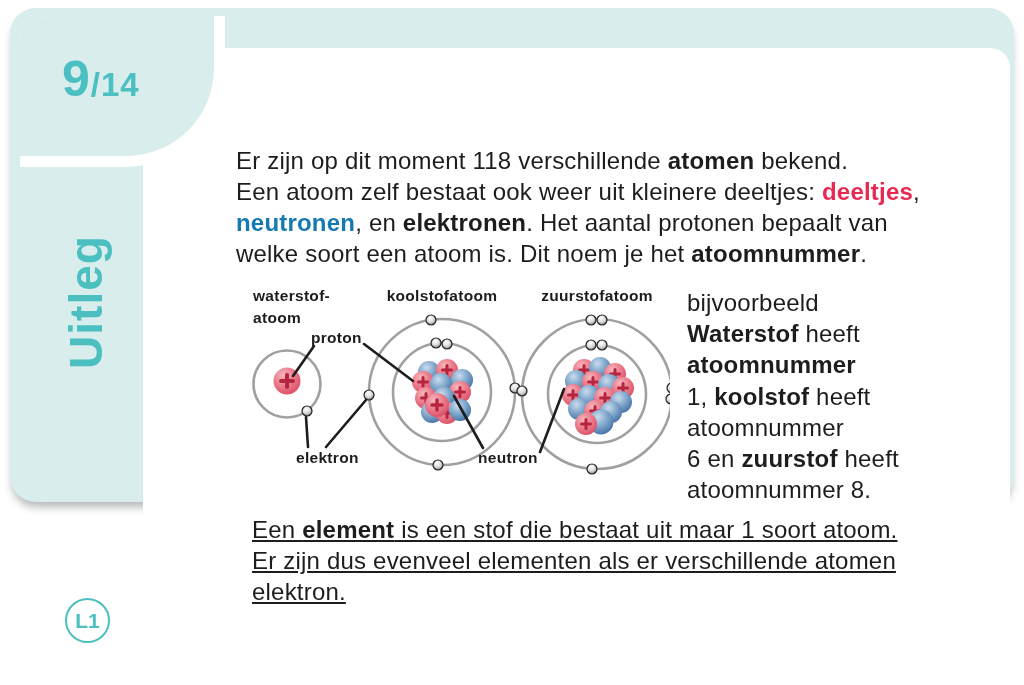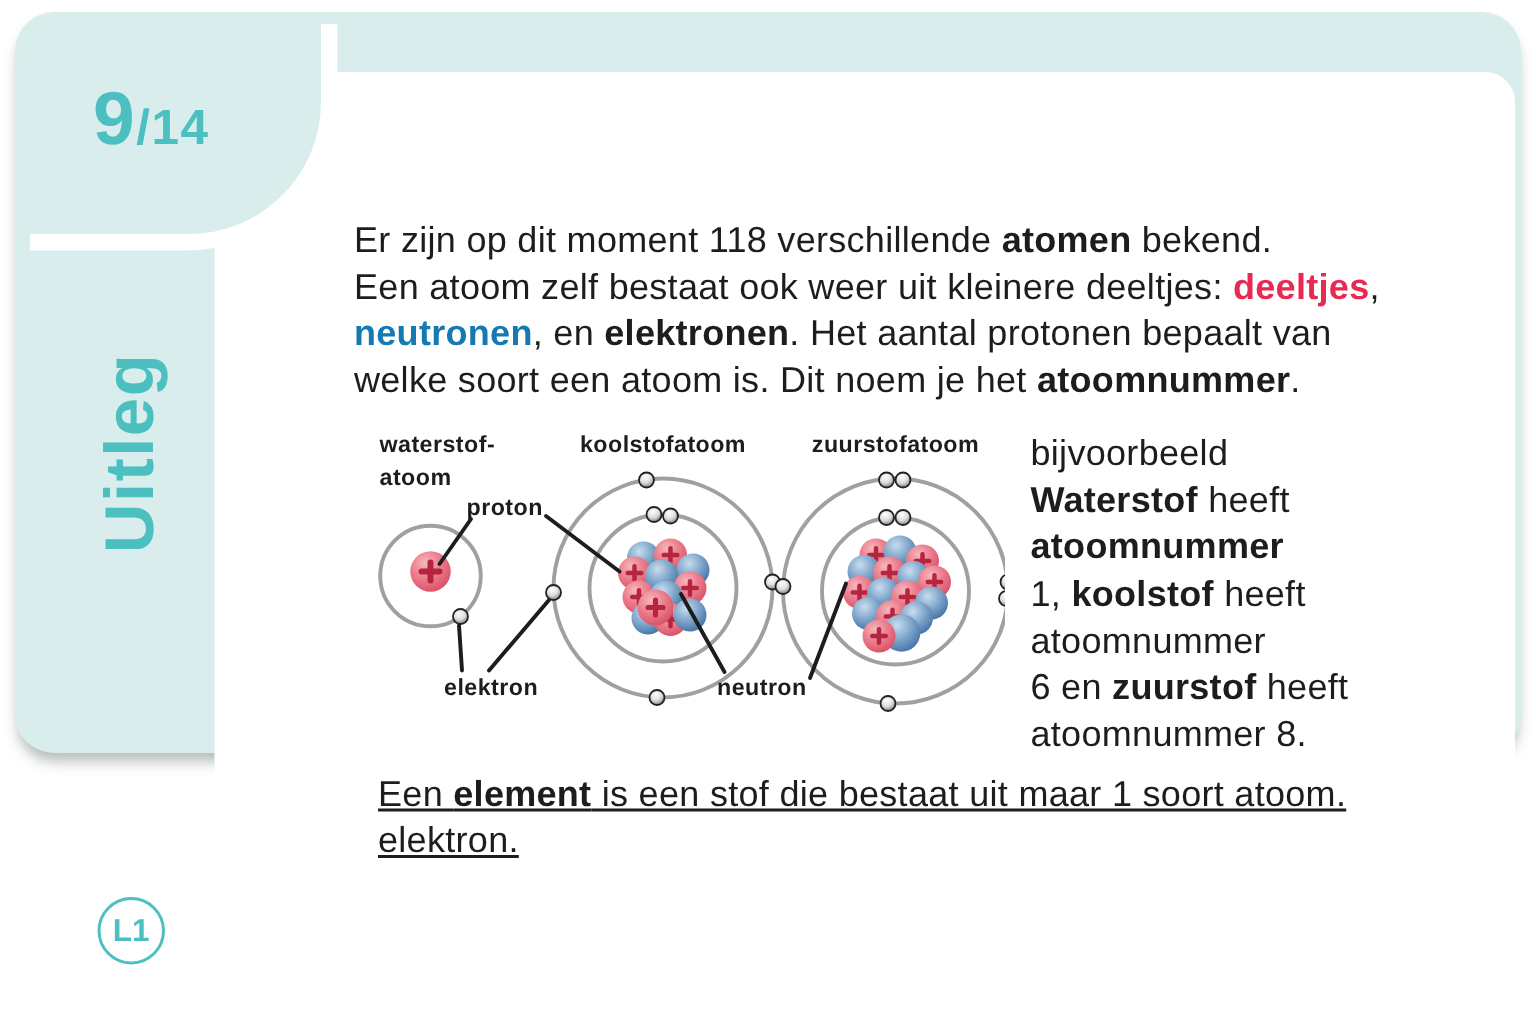--- a/index.html
+++ b/index.html
@@ -73,20 +73,21 @@
         <div class="line"><span>bijvoorbeeld</span></div>
         <div class="line"><span class="bold">Waterstof</span><span> heeft</span></div>
         <div class="line"><span class="bold">atoomnummer</span></div>
         <div class="line"><span>1, </span><span class="bold">koolstof</span><span> heeft</span></div>
         <div class="line"><span>atoomnummer</span></div>
         <div class="line"><span>6 en </span><span class="bold">zuurstof</span><span> heeft</span></div>
         <div class="line"><span>atoomnummer 8.</span></div>
       </div>
     <div class="textblock footnote">
         <div class="line"><span>Een </span><span class="bold">element</span><span> is een stof die bestaat uit maar 1 soort atoom.</span></div>
+        <div class="line"><span>Er zijn dus evenveel elementen als er verschillende atomen</span></div>
         <div class="line"><span>elektron.</span></div>
       </div>
 
     <svg class="diagram" width="430" height="200" viewBox="0 0 430 200">
       <defs>
         <radialGradient id="pg" cx="38%" cy="30%" r="78%">
           <stop offset="0%" stop-color="#f7b8bd"></stop>
             <stop offset="45%" stop-color="#ec8090"></stop>
             <stop offset="100%" stop-color="#d94a60"></stop>
         </radialGradient>

